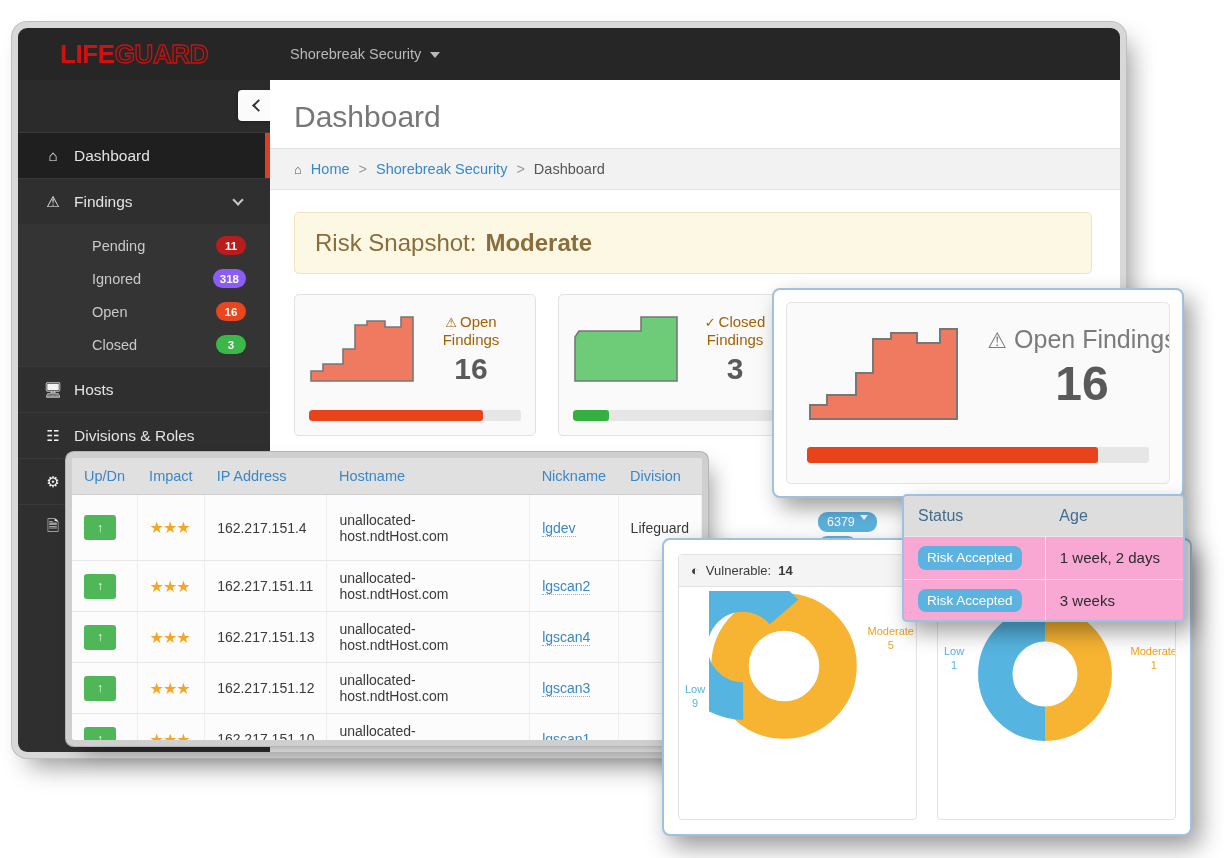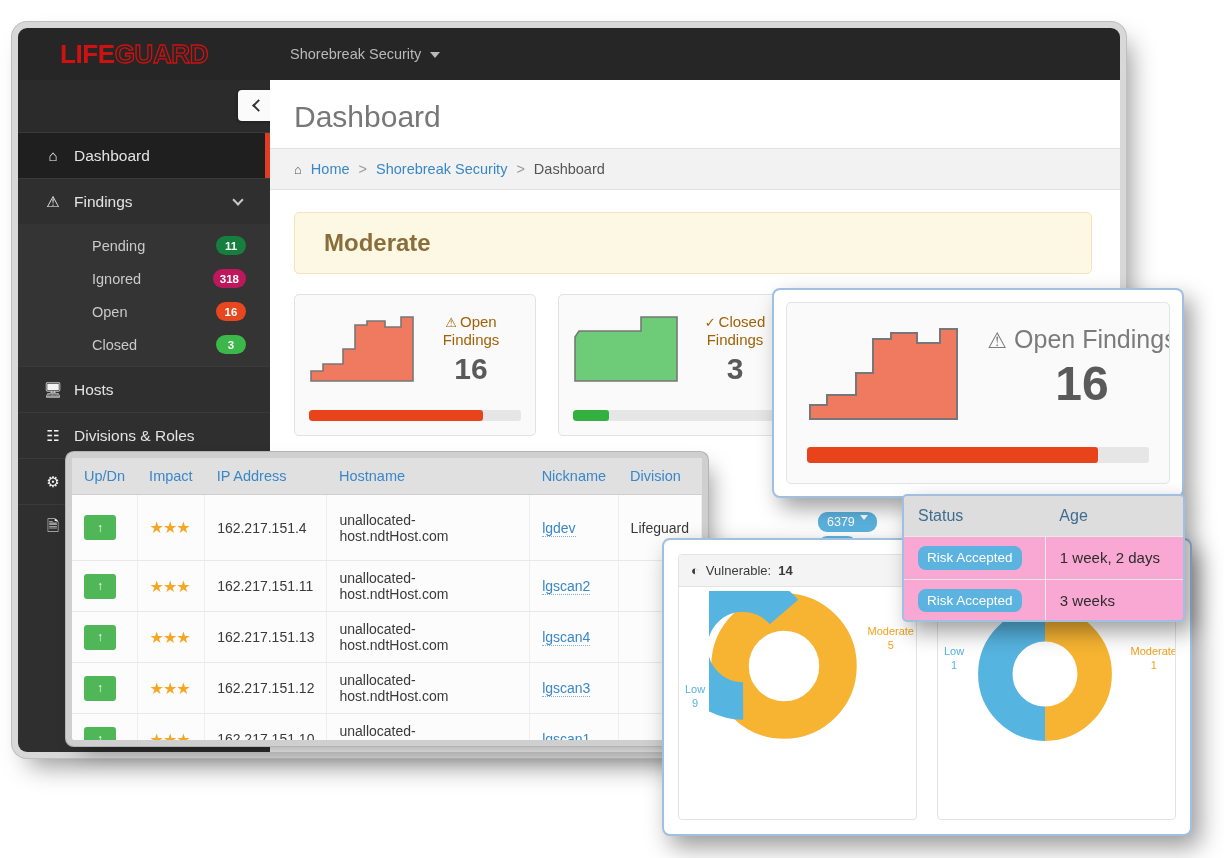--- a/index.html
+++ b/index.html
@@ -439,25 +439,25 @@
 
       <div class="nav-item">
         <span class="ico">⚠</span>
         <span class="lbl">Findings</span>
         <span class="chev-dn"></span>
       </div>
 
       <div class="sub-group">
         <div class="sub-item">
           <span>Pending</span>
-          <span class="badge-pill" style="background:#15803d">11</span>
+          <span class="badge-pill" style="background:#b91c1c">11</span>
         </div>
         <div class="sub-item">
           <span>Ignored</span>
-          <span class="badge-pill" style="background:#be185d">318</span>
+          <span class="badge-pill" style="background:#8b5cf6">318</span>
         </div>
         <div class="sub-item">
           <span>Open</span>
           <span class="badge-pill" style="background:#e8461e">16</span>
         </div>
         <div class="sub-item">
           <span>Closed</span>
           <span class="badge-pill" style="background:#3cb84a">3</span>
         </div>
       </div>
@@ -489,20 +489,21 @@
       <div class="breadcrumb">
         <span class="home-ico">⌂</span>
         <a href="#">Home</a>
         <span class="sep">&gt;</span>
         <a href="#">Shorebreak Security</a>
         <span class="sep">&gt;</span>
         <span class="cur">Dashboard</span>
       </div>
 
       <div class="risk-banner">
+        <span>Risk Snapshot:</span>
         <b>Moderate</b>
       </div>
 
       <div class="card-row">
 
         <div class="stat-card">
           <svg class="spark" viewBox="0 0 118 78" preserveAspectRatio="none">
             <path d="M2,72 L2,62 L14,62 L14,55 L34,55 L34,40 L46,40 L46,16 L58,16 L58,12 L76,12 L76,18 L92,18 L92,8 L104,8 L104,72 Z" fill="#ef7a5f" stroke="#777" stroke-width="1.6"></path>
           </svg>
           <div class="sc-right">

